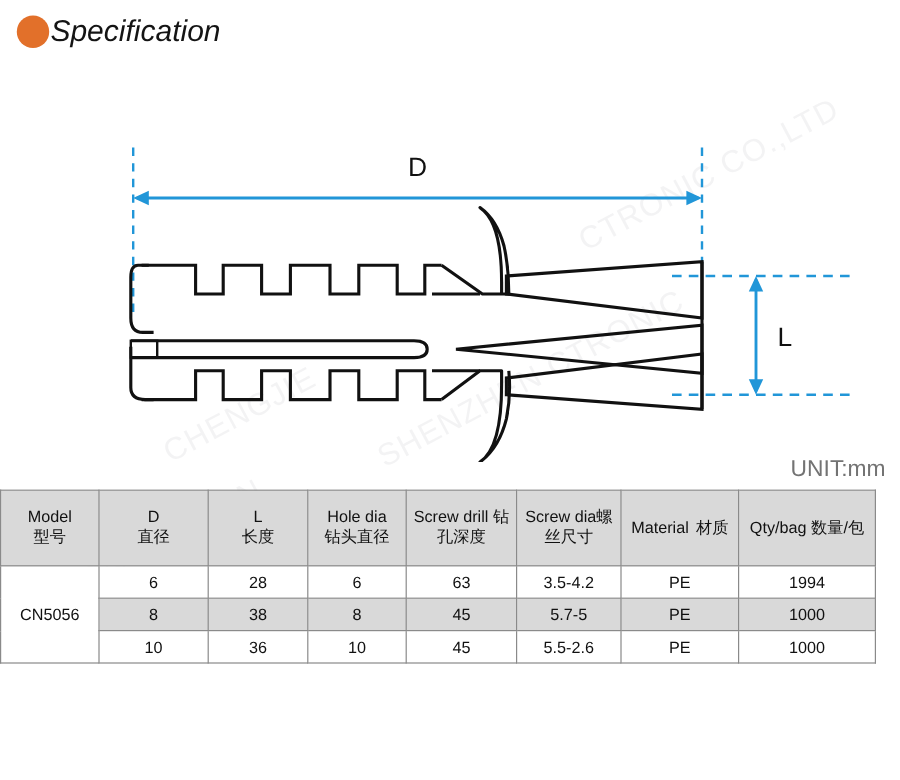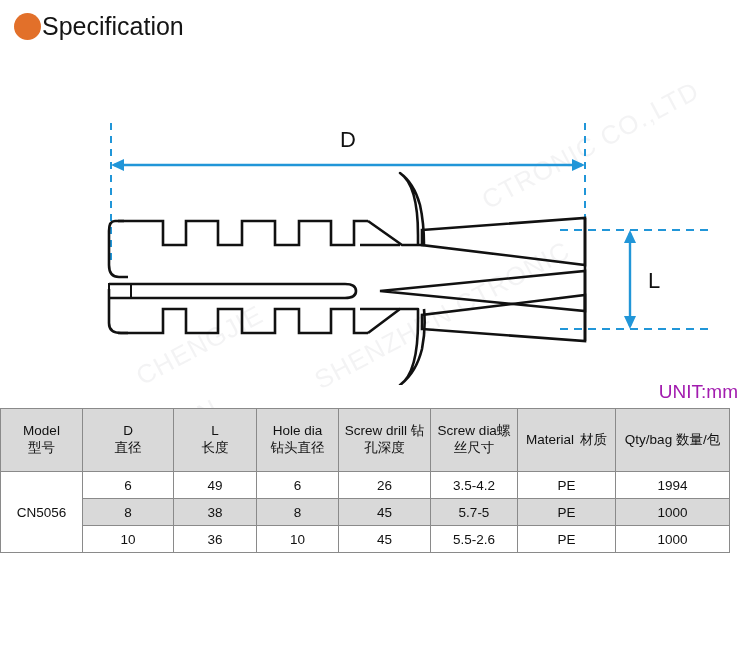--- a/index.html
+++ b/index.html
@@ -22,20 +22,21 @@
   }
 
   
   .title-row {
     position: absolute;
     left: 14px;
     top: 8px;
     display: flex;
     align-items: center;
     height: 36px;
+    font-style: italic;
   }
   .bullet {
     width: 27px;
     height: 27px;
     border-radius: 50%;
     background: #e2702a;
     flex: 0 0 auto;
   }
   .title-text {
     font-size: 25px;
@@ -55,21 +56,21 @@
     height: 330px;
   }
   .drawing svg { display: block; }
 
   
   .unit-label {
     position: absolute;
     right: 12px;
     top: 381px;
     font-size: 19px;
-    color: #a21caf;
+    color: #737373;
     white-space: nowrap;
   }
 
   
   .spec-table-wrap {
     position: absolute;
     left: 0;
     top: 408px;
     width: 729px;
   }
@@ -258,23 +259,23 @@
           </th>
           <th>
             <span class="th-line">Qty/bag 数量/包</span>
           </th>
         </tr>
       </thead>
       <tbody>
         <tr>
           <td class="model-cell" rowspan="3">CN5056</td>
           <td>6</td>
-          <td>49</td>
+          <td>28</td>
           <td>6</td>
-          <td>26</td>
+          <td>63</td>
           <td>3.5-4.2</td>
           <td>PE</td>
           <td>1994</td>
         </tr>
         <tr class="alt">
           <td>8</td>
           <td>38</td>
           <td>8</td>
           <td>45</td>
           <td>5.7-5</td>

